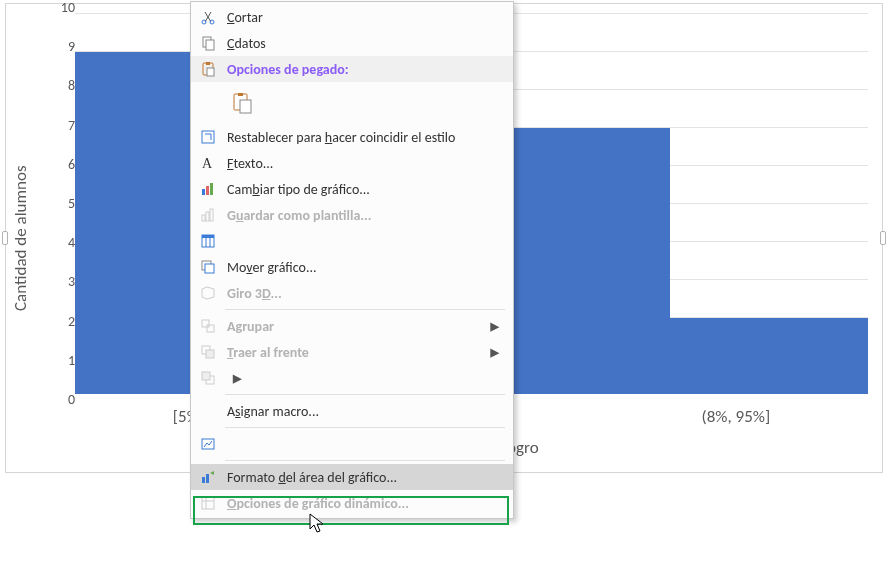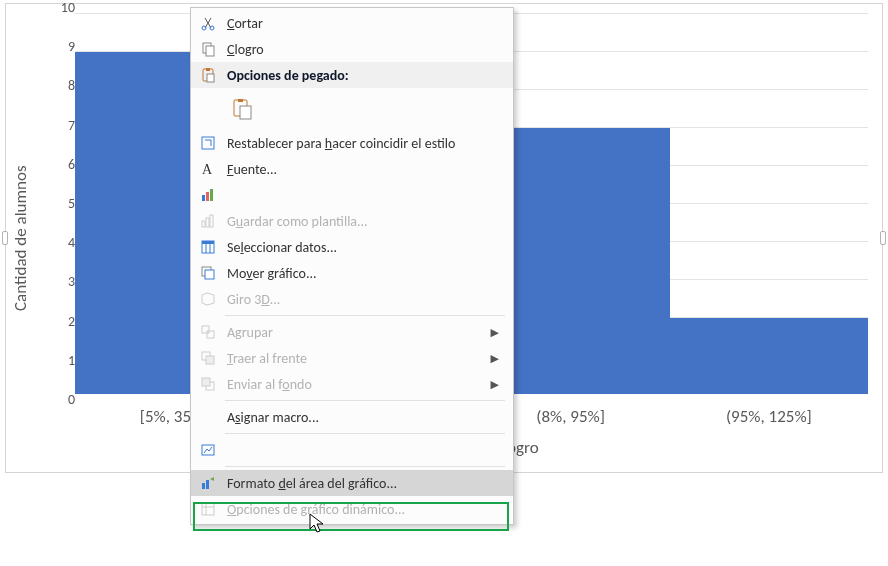--- a/index.html
+++ b/index.html
@@ -125,21 +125,21 @@
     text-align: center;
     font-size: 17px;
     color: #595959;
     padding: 10px 0 14px 34px;
   }
 
   
   .context-menu {
     position: absolute;
     left: 190px;
-    top: 7px;
+    top: 1px;
     width: 322px;
     background: #fcfcfc;
     border: 1px solid #c7c7c7;
     box-shadow: 3px 3px 5px rgba(0,0,0,0.2);
     font-size: 14px;
     color: #333;
     padding: 2px 0;
   }
   .menu-item {
     display: flex;
@@ -160,28 +160,28 @@
   }
   .menu-item .label {
     flex: 1;
     white-space: nowrap;
   }
   .menu-item .sub {
     font-size: 11px;
     color: #555;
     margin-left: 6px;
   }
-  .menu-item.disabled { color: #b3b3b3; }
+  .menu-item.disabled { color: #b3b3b3; font-weight: bold; }
   .menu-item.hovered {
     background: #d6d6d6;
   }
   .menu-item.header-row {
     background: #f0f0f0;
     font-weight: 600;
-    color: #0f172a;
+    color: #8b5cf6;
   }
   .paste-options-row {
     height: 42px;
     display: flex;
     align-items: center;
     padding-left: 36px;
   }
   .big-icon {
     width: 28px;
     height: 28px;
@@ -264,21 +264,20 @@
               <div class="bar" style="height:20%"></div>
             </div>
         </div>
       </div>
     </div>
 
     <div class="x-labels">
       <div>[5%, 35%]</div>
       <div>(35%, 65%]</div>
       <div>(8%, 95%]</div>
-      <div>(95%, 125%]</div>
     </div>
 
     <div class="x-axis-title">Porcentaje de logro</div>
   </div>
 </div>
 
 <div class="context-menu">
 
   <div class="menu-item">
     <span class="icon">
@@ -291,21 +290,21 @@
     <span class="label"><span class="underline-hotkey">C</span><span>ortar</span></span>
   </div>
 
   <div class="menu-item">
     <span class="icon">
       <svg width="16" height="16" viewBox="0 0 16 16">
           <rect x="3" y="2" width="8" height="10" fill="none" stroke="#888"></rect>
           <rect x="6" y="5" width="8" height="10" fill="#fff" stroke="#888"></rect>
         </svg>
     </span>
-    <span class="label"><span class="underline-hotkey">C</span><span>logro</span></span>
+    <span class="label"><span class="underline-hotkey">C</span><span>datos</span></span>
   </div>
 
   <div class="menu-item header-row">
     <span class="icon">
       <svg width="16" height="16" viewBox="0 0 16 16">
           <rect x="3" y="2" width="10" height="12" rx="1" fill="none" stroke="#c0762e"></rect>
           <rect x="6" y="1" width="4" height="3" fill="#c0762e"></rect>
           <rect x="7" y="7" width="7" height="8" fill="#fff" stroke="#888"></rect>
         </svg>
     </span>
@@ -331,31 +330,32 @@
     </span>
     <span class="label">Restablecer para <span class="underline-hotkey">h</span>acer coincidir el estilo</span>
   </div>
 
   <div class="menu-item">
     <span class="icon">
       <svg width="16" height="16" viewBox="0 0 16 16">
           <text x="2" y="13" font-size="14" font-family="Times New Roman" fill="#333">A</text>
         </svg>
     </span>
-    <span class="label"><span class="underline-hotkey">F</span><span>uente...</span></span>
+    <span class="label"><span class="underline-hotkey">F</span><span>texto...</span></span>
   </div>
 
   <div class="menu-item">
     <span class="icon">
       <svg width="16" height="16" viewBox="0 0 16 16">
           <rect x="2" y="8" width="3" height="6" fill="#3a7bd5"></rect>
           <rect x="6" y="5" width="3" height="9" fill="#e06666"></rect>
           <rect x="10" y="2" width="3" height="12" fill="#6aa84f"></rect>
         </svg>
     </span>
+    <span class="label">Cam<span class="underline-hotkey">b</span>iar tipo de gráfico...</span>
   </div>
 
   <div class="menu-item disabled">
     <span class="icon">
       <svg width="16" height="16" viewBox="0 0 16 16">
           <rect x="2" y="8" width="3" height="6" fill="none" stroke="#ccc"></rect>
           <rect x="6" y="5" width="3" height="9" fill="none" stroke="#ccc"></rect>
           <rect x="10" y="2" width="3" height="12" fill="none" stroke="#ccc"></rect>
         </svg>
     </span>
@@ -364,21 +364,20 @@
 
   <div class="menu-item">
     <span class="icon">
       <svg width="16" height="16" viewBox="0 0 16 16">
           <rect x="2" y="2" width="12" height="12" fill="none" stroke="#3a7bd5"></rect>
           <rect x="2" y="2" width="12" height="3" fill="#3a7bd5"></rect>
           <line x1="6" y1="5" x2="6" y2="14" stroke="#3a7bd5"></line>
           <line x1="10" y1="5" x2="10" y2="14" stroke="#3a7bd5"></line>
         </svg>
     </span>
-    <span class="label">Se<span class="underline-hotkey">l</span>eccionar datos...</span>
   </div>
 
   <div class="menu-item">
     <span class="icon">
       <svg width="16" height="16" viewBox="0 0 16 16">
           <rect x="2" y="2" width="9" height="9" fill="none" stroke="#888"></rect>
           <rect x="5" y="5" width="9" height="9" fill="#fff" stroke="#3a7bd5"></rect>
         </svg>
     </span>
     <span class="label">Mo<span class="underline-hotkey">v</span>er gráfico...</span>
@@ -417,21 +416,20 @@
     <span class="sub">▶</span>
   </div>
 
   <div class="menu-item disabled">
     <span class="icon">
       <svg width="16" height="16" viewBox="0 0 16 16">
           <rect x="6" y="6" width="8" height="8" fill="none" stroke="#ccc"></rect>
           <rect x="2" y="2" width="8" height="8" fill="#eee" stroke="#ccc"></rect>
         </svg>
     </span>
-    <span class="label">Enviar al f<span class="underline-hotkey">o</span>ndo</span>
     <span class="sub">▶</span>
   </div>
 
   <div class="menu-sep"></div>
 
   <div class="menu-item">
     <span class="icon"></span>
     <span class="label">A<span class="underline-hotkey">s</span>ignar macro...</span>
   </div>
 

